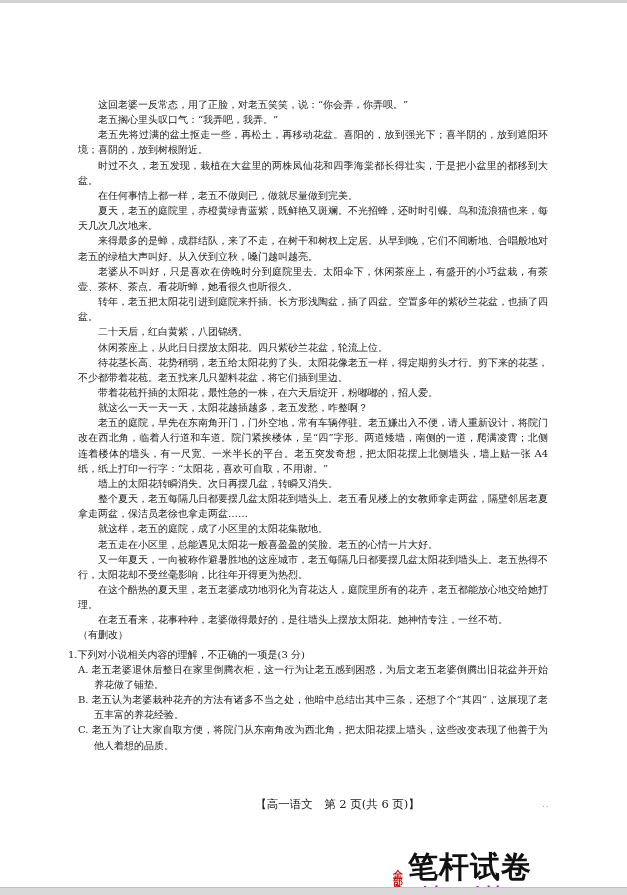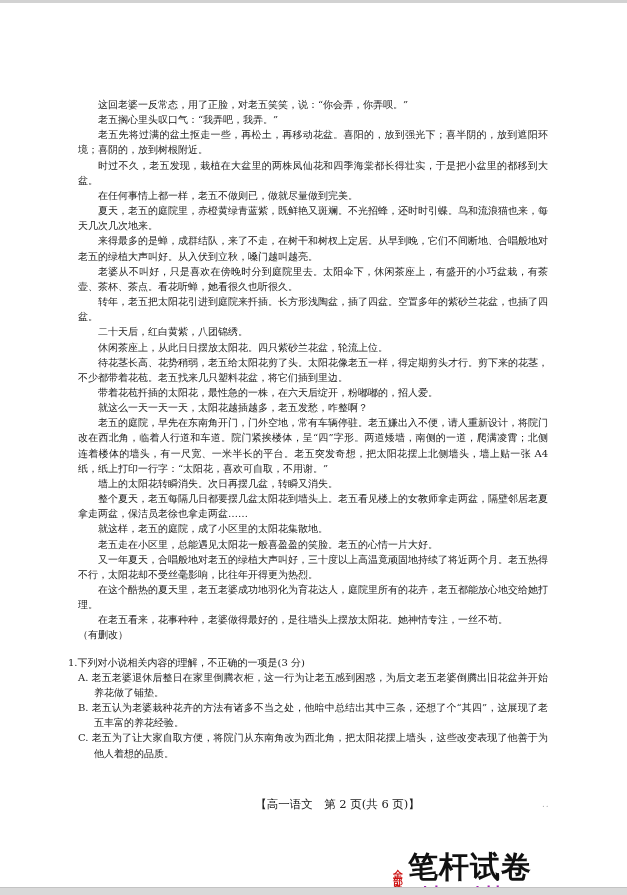--- a/index.html
+++ b/index.html
@@ -19,21 +19,21 @@
     position: absolute; bottom: 0; left: 0; right: 0; height: 7px;
     background: #d9d9d9; border-top: 1px solid #c3c3c3;
   }
   .content {
     position: absolute; left: 78px; top: 97px; width: 470px;
     font-size: 10px; line-height: 15.15px;
     text-align: justify;
   }
   .para { margin: 0; text-indent: 2em; }
   .attribution { margin: 0; text-align: left; }
-  .question { margin-top: 12px; }
+  .question { margin-top: 4px; }
   .stem { margin: 0 0 0 -10px; text-indent: 0; }
   .option { margin: 0; padding-left: 16px; text-indent: -16px; }
   .opt-label { margin-right: 3px; }
   .page-footer-label {
     position: absolute; left: 0; right: 0; top: 797px;
     text-align: center; font-size: 11.5px; color: #222; margin-left: 48px;
   }
   .footer-dots {
     position: absolute; left: 542px; top: 799px;
     font-size: 9px; color: #aaa; letter-spacing: 1px;
@@ -95,21 +95,21 @@
   <p class="para">老五的庭院，早先在东南角开门，门外空地，常有车辆停驻。老五嫌出入不便，请人重新设计，将院门改在西北角，临着人行道和车道。院门紧挨楼体，呈“四”字形。两道矮墙，南侧的一道，爬满凌霄；北侧连着楼体的墙头，有一尺宽、一米半长的平台。老五突发奇想，把太阳花摆上北侧墙头，墙上贴一张 A4 纸，纸上打印一行字：“太阳花，喜欢可自取，不用谢。”</p>
 
   <p class="para">墙上的太阳花转瞬消失。次日再摆几盆，转瞬又消失。</p>
 
   <p class="para">整个夏天，老五每隔几日都要摆几盆太阳花到墙头上。老五看见楼上的女教师拿走两盆，隔壁邻居老夏拿走两盆，保洁员老徐也拿走两盆……</p>
 
   <p class="para">就这样，老五的庭院，成了小区里的太阳花集散地。</p>
 
   <p class="para">老五走在小区里，总能遇见太阳花一般喜盈盈的笑脸。老五的心情一片大好。</p>
 
-  <p class="para">又一年夏天，合唱般地对老五的绿植大声叫好，三十度以上高温竟顽固地持续了将近两个月。老五热得不行，太阳花却不受丝毫影响，比往年开得更为热烈。</p>
+  <p class="para">又一年夏天，一向被称作避暑胜地的这座城市，老五每隔几日都要摆几盆太阳花到墙头上。老五热得不行，太阳花却不受丝毫影响，比往年开得更为热烈。</p>
 
   <p class="para">在这个酷热的夏天里，老五老婆成功地羽化为育花达人，庭院里所有的花卉，老五都能放心地交给她打理。</p>
 
   <p class="para">在老五看来，花事种种，老婆做得最好的，是往墙头上摆放太阳花。她神情专注，一丝不苟。</p>
 </div>
   <p class="attribution">（有删改）</p>
   <div class="question">
     <p class="stem">1.下列对小说相关内容的理解，不正确的一项是(3 分)</p>
     <div>
   <p class="option"><span class="opt-label">A.</span><span>老五老婆退休后整日在家里倒腾衣柜，这一行为让老五感到困惑，为后文老五老婆倒腾出旧花盆并开始养花做了铺垫。</span></p>

